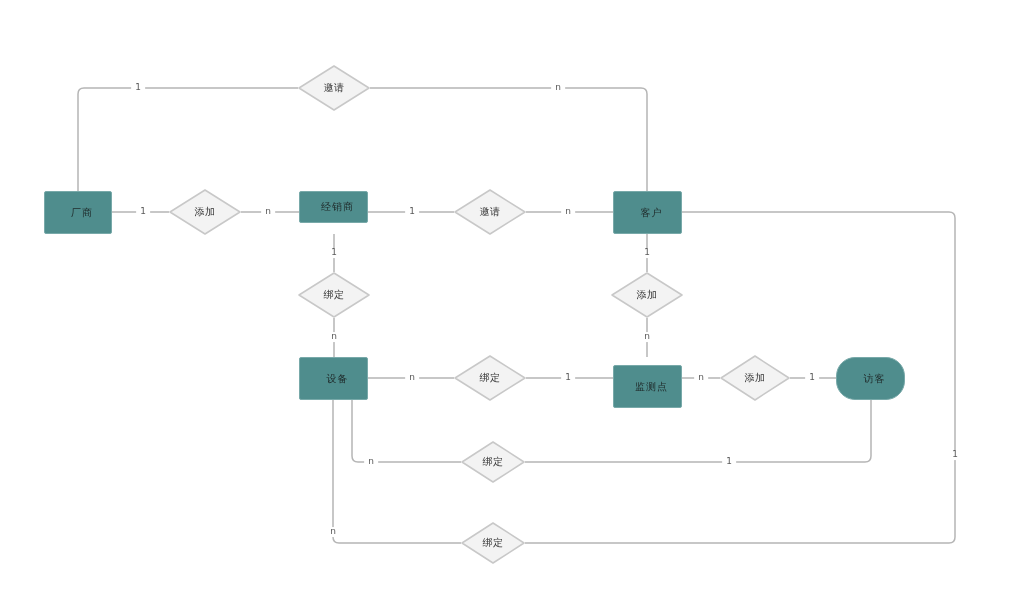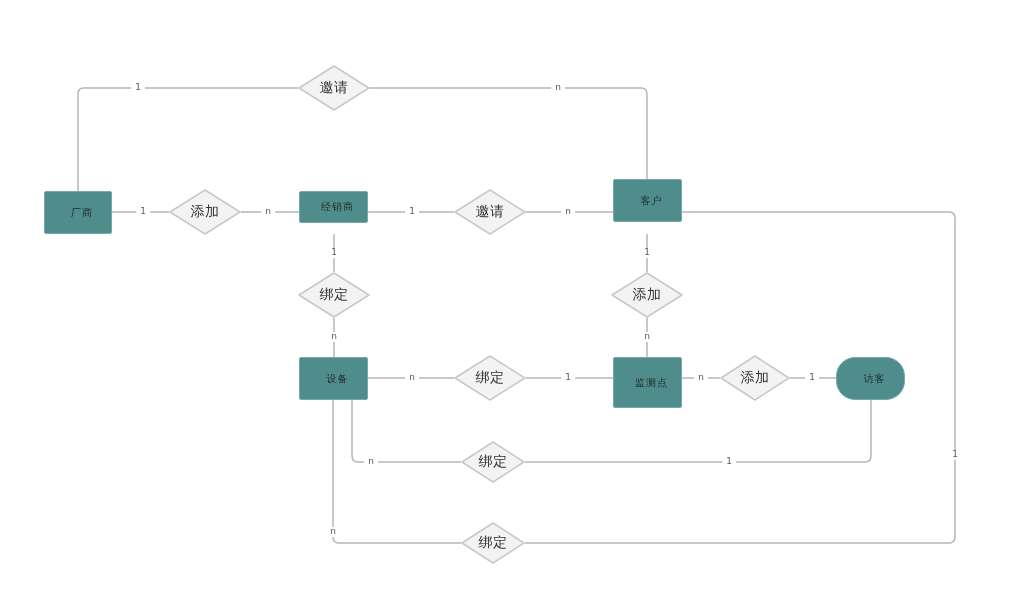--- a/index.html
+++ b/index.html
@@ -49,21 +49,21 @@
     stroke: var(--diamond-border, #c8c8c8);
     stroke-width: 1.5;
     stroke-linejoin: round;
   }
   .diamond-label {
     position: absolute;
     left: 0; top: 0; right: 0; bottom: 0;
     display: flex;
     align-items: center;
     justify-content: center;
-    font-size: 14px;
+    font-size: 10px;
     color: var(--diamond-text, #333);
     letter-spacing: 0.5px;
     white-space: nowrap;
   }
   .card-label {
     position: absolute;
     transform: translate(-50%, -50%);
     background: var(--bg, #fff);
     padding: 0 4px;
     font-size: 9px;
@@ -96,27 +96,27 @@
       <path d="M 525 462 L 865 462 Q 871 462 871 456 L 871 400"></path>
       <path d="M 333 400 L 333 537 Q 333 543 339 543 L 461 543"></path>
       <path d="M 525 543 L 949 543 Q 955 543 955 537 L 955 218 Q 955 212 949 212 L 682 212"></path>
     </svg>
 <div class="entity" style="left: 44px; top: 191px; width: 68px; height: 43px;">
       <span class="entity-label">厂商</span>
     </div>
     <div class="entity" style="left: 299px; top: 191px; width: 69px; height: 32px;">
       <span class="entity-label">经销商</span>
     </div>
-    <div class="entity" style="left: 613px; top: 179px; width: 69px; height: 43px;">
+    <div class="entity" style="left: 613px; top: 191px; width: 69px; height: 43px;">
       <span class="entity-label">客户</span>
     </div>
     <div class="entity" style="left: 299px; top: 357px; width: 69px; height: 43px;">
       <span class="entity-label">设备</span>
     </div>
-    <div class="entity" style="left: 613px; top: 357px; width: 69px; height: 51px;">
+    <div class="entity" style="left: 613px; top: 365px; width: 69px; height: 43px;">
       <span class="entity-label">监测点</span>
     </div>
     <div class="entity" style="left: 836px; top: 357px; width: 69px; height: 43px; border-radius: 19px;">
       <span class="entity-label">访客</span>
     </div>
     <div class="diamond" style="left: 298px; top: 65px; width: 72px; height: 46px;">
       <svg width="72" height="46" viewBox="0 0 72 46">
         <polygon points="36,1 71,23 36,45 1,23"></polygon>
       </svg>
       <span class="diamond-label">邀请</span>

